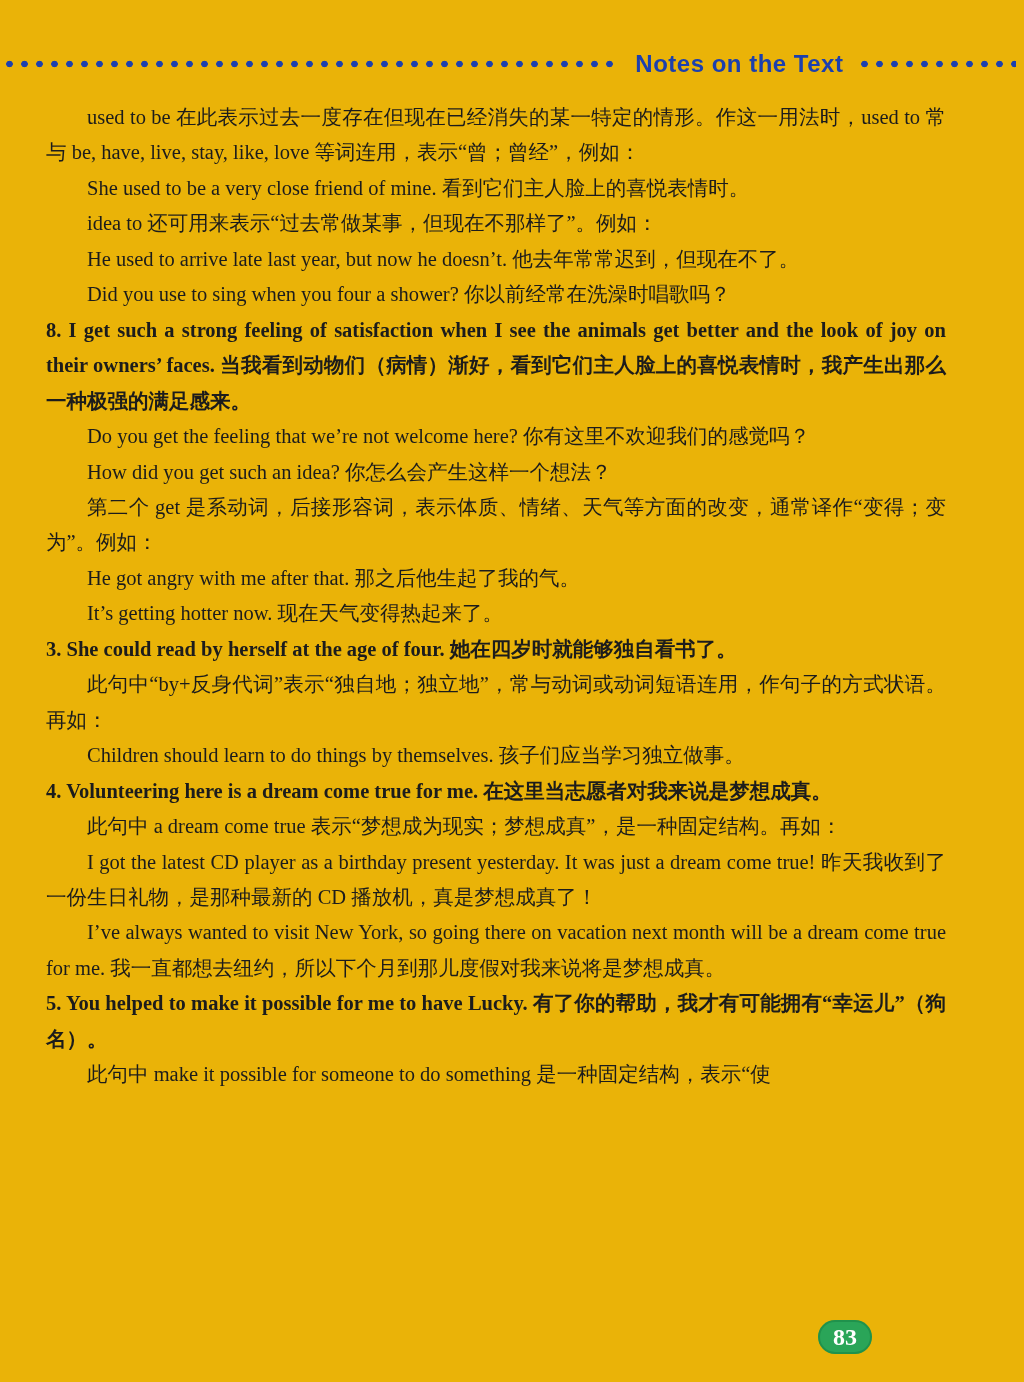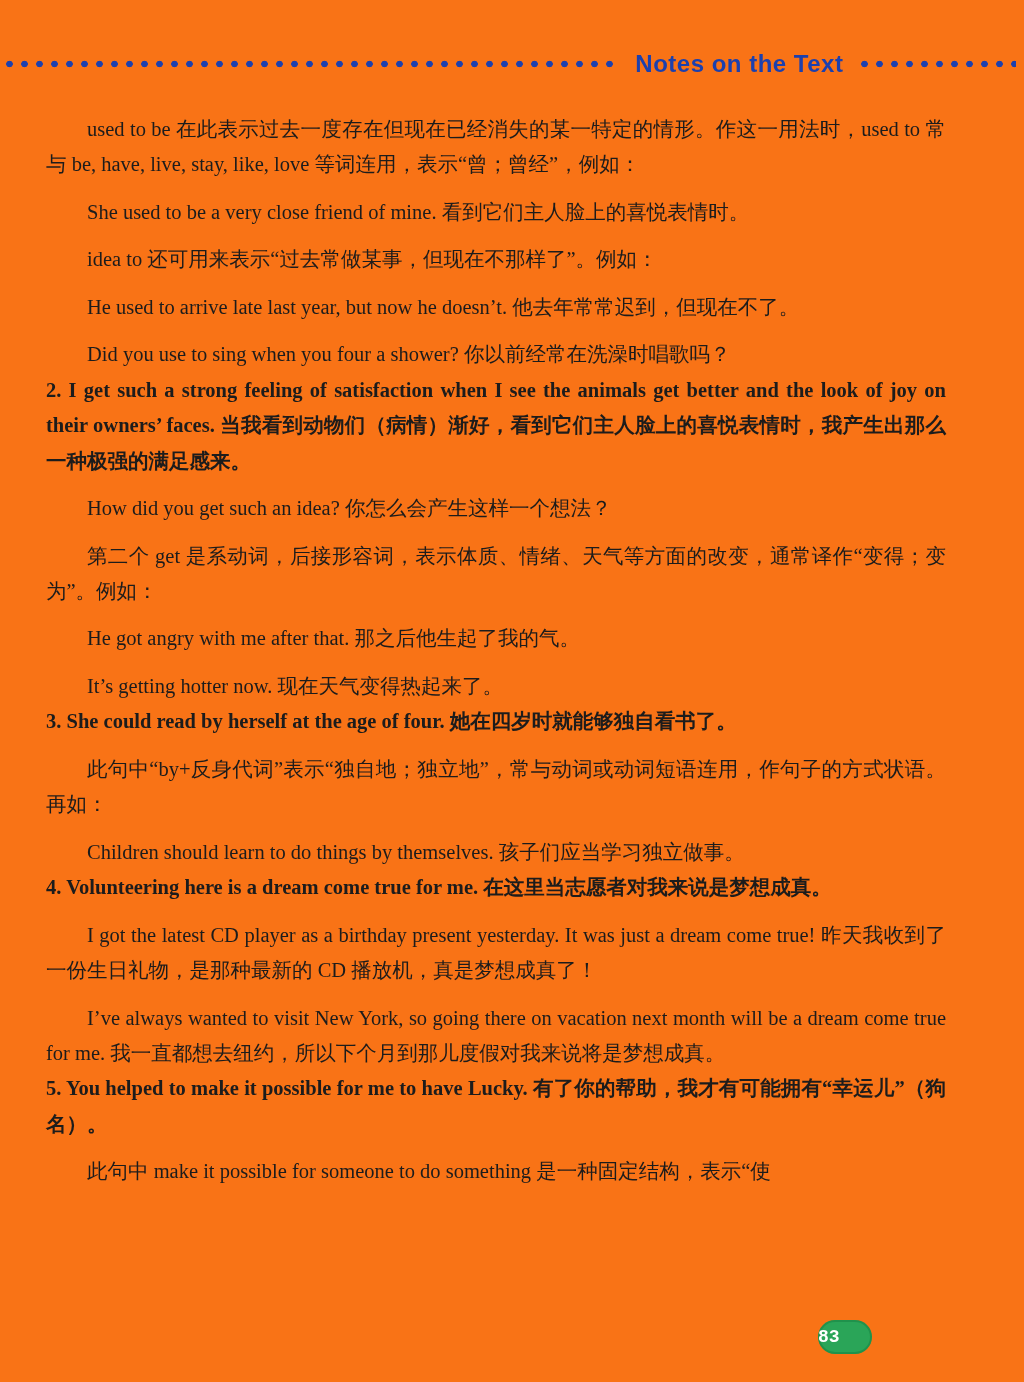--- a/index.html
+++ b/index.html
@@ -6,21 +6,21 @@
     margin: 0;
     padding: 0;
     background: #f2f2f0;
     font-family: "Liberation Serif", "DejaVu Serif", serif;
   }
   .page {
     position: relative;
     width: 1024px;
     height: 1382px;
     margin: 0 auto;
-    background: #f97316;
+    background: #eab308;
     color: #1c1c1c;
     overflow: hidden;
     box-sizing: border-box;
   }
   .header {
     display: flex;
     align-items: center;
     gap: 14px;
     padding: 50px 8px 10px 2px;
   }
@@ -45,40 +45,39 @@
     padding: 12px 78px 0 46px;
     font-size: 20.5px;
     line-height: 1.73;
     text-align: justify;
   }
   .content p {
     margin: 0;
   }
   .content p.indent {
     text-indent: 2em;
-    margin-top: 12px;
   }
   .content p.numbered {
     font-weight: bold;
     text-indent: 0;
   }
   .footer {
     position: absolute;
     right: 152px;
     bottom: 28px;
   }
   .page-badge {
     display: inline-block;
     min-width: 54px;
-    text-align: left;
+    text-align: center;
     background: var(--badge);
     color: #ffffff;
-    font-family: Liberation Mono, monospace;
+    font-family: Liberation Serif, serif;
     font-weight: bold;
-    font-size: 18px;
+    font-size: 24px;
     line-height: 34px;
     border-radius: 18px;
     box-shadow: inset 0 0 0 2px rgba(0,90,40,0.25);
   }
 </style>
 </head>
 <body>
 
 <div class="page" style="--accent: #1c40ae; --badge: #2aa558;">
 
@@ -87,29 +86,31 @@
     <div class="title">Notes on the Text</div>
     <div class="dots right"></div>
   </div>
 
   <div class="content" id="content">
       <p class="indent">used to be 在此表示过去一度存在但现在已经消失的某一特定的情形。作这一用法时，used to 常与 be, have, live, stay, like, love 等词连用，表示“曾；曾经”，例如：</p>
       <p class="indent">She used to be a very close friend of mine. 看到它们主人脸上的喜悦表情时。</p>
       <p class="indent">idea to 还可用来表示“过去常做某事，但现在不那样了”。例如：</p>
       <p class="indent">He used to arrive late last year, but now he doesn’t. 他去年常常迟到，但现在不了。</p>
       <p class="indent">Did you use to sing when you four a shower? 你以前经常在洗澡时唱歌吗？</p>
-      <p class="numbered">2.  I get such a strong feeling of satisfaction when I see the animals get better and the look of joy on their owners’ faces. 当我看到动物们（病情）渐好，看到它们主人脸上的喜悦表情时，我产生出那么一种极强的满足感来。</p>
+      <p class="numbered">8.  I get such a strong feeling of satisfaction when I see the animals get better and the look of joy on their owners’ faces. 当我看到动物们（病情）渐好，看到它们主人脸上的喜悦表情时，我产生出那么一种极强的满足感来。</p>
+      <p class="indent">Do you get the feeling that we’re not welcome here? 你有这里不欢迎我们的感觉吗？</p>
       <p class="indent">How did you get such an idea? 你怎么会产生这样一个想法？</p>
       <p class="indent">第二个 get 是系动词，后接形容词，表示体质、情绪、天气等方面的改变，通常译作“变得；变为”。例如：</p>
       <p class="indent">He got angry with me after that. 那之后他生起了我的气。</p>
       <p class="indent">It’s getting hotter now. 现在天气变得热起来了。</p>
       <p class="numbered">3.  She could read by herself at the age of four. 她在四岁时就能够独自看书了。</p>
       <p class="indent">此句中“by+反身代词”表示“独自地；独立地”，常与动词或动词短语连用，作句子的方式状语。再如：</p>
       <p class="indent">Children should learn to do things by themselves. 孩子们应当学习独立做事。</p>
       <p class="numbered">4.  Volunteering here is a dream come true for me. 在这里当志愿者对我来说是梦想成真。</p>
+      <p class="indent">此句中 a dream come true 表示“梦想成为现实；梦想成真”，是一种固定结构。再如：</p>
       <p class="indent">I got the latest CD player as a birthday present yesterday. It was just a dream come true! 昨天我收到了一份生日礼物，是那种最新的 CD 播放机，真是梦想成真了！</p>
       <p class="indent">I’ve always wanted to visit New York, so going there on vacation next month will be a dream come true for me. 我一直都想去纽约，所以下个月到那儿度假对我来说将是梦想成真。</p>
       <p class="numbered">5.  You helped to make it possible for me to have Lucky. 有了你的帮助，我才有可能拥有“幸运儿”（狗名）。</p>
       <p class="indent">此句中 make it possible for someone to do something 是一种固定结构，表示“使</p>
     </div>
 
   <div class="footer">
     <div class="page-badge">83</div>
   </div>
 

